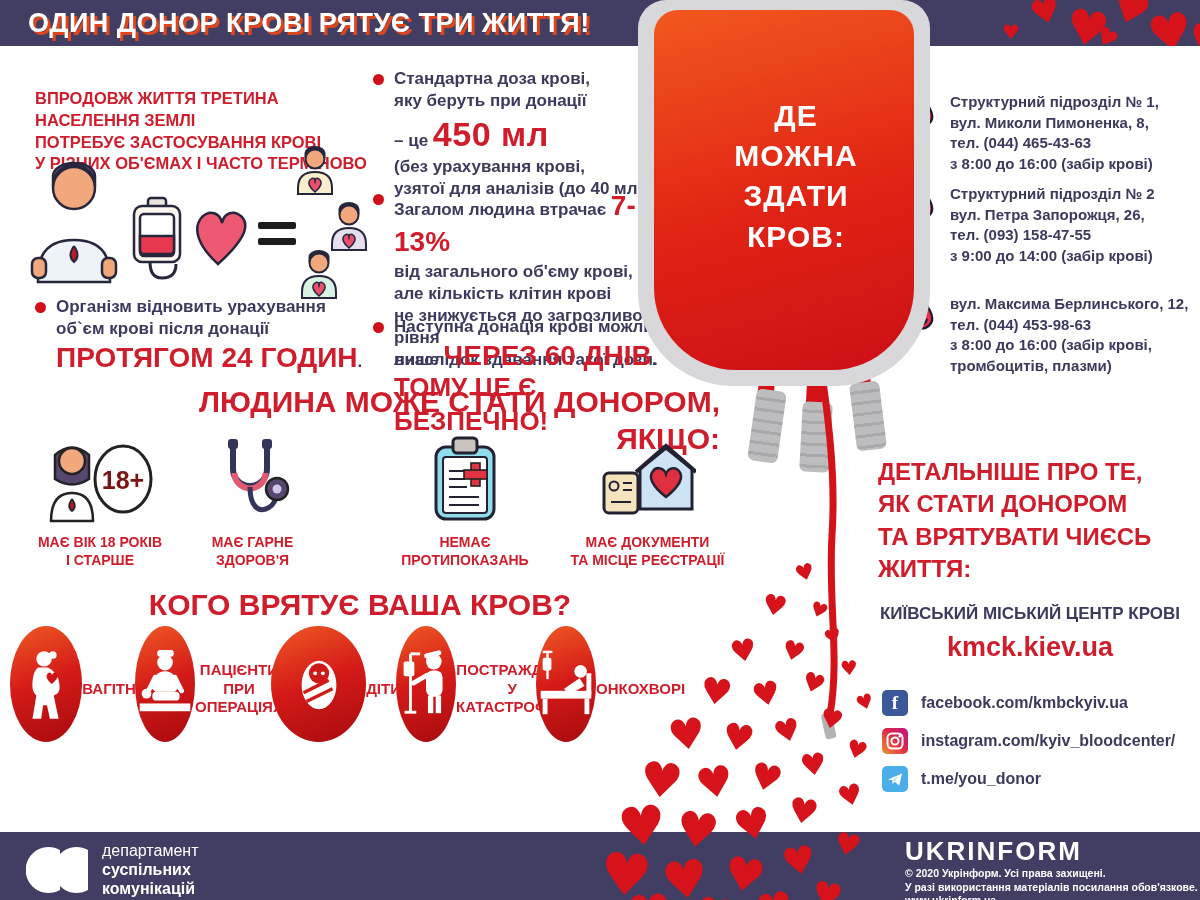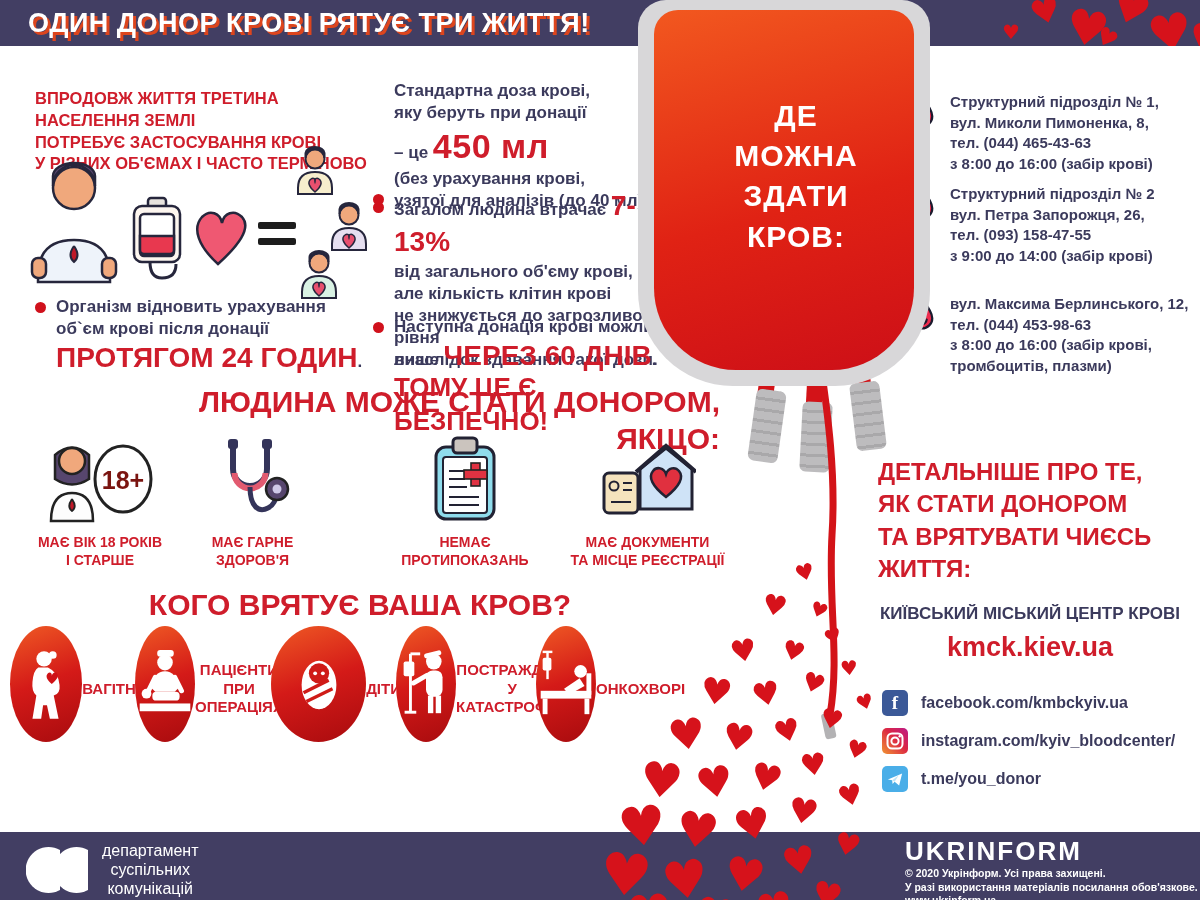--- a/index.html
+++ b/index.html
@@ -43,21 +43,21 @@
   .intro .seg-b{font-weight:800;}
 
   .fact{position:absolute;display:flex;gap:10px;z-index:2;}
   .dot{width:11px;height:11px;border-radius:50%;background:#d0111c;margin-top:6px;flex:none;}
   .fact-text{font-size:17px;line-height:1.3;font-weight:700;color:var(--navy);white-space:pre-line;}
   .seg-xl{font-size:34px;font-weight:800;color:var(--red);letter-spacing:.5px;}
   .seg-lg{font-size:28px;font-weight:800;color:var(--red);}
   .seg-md{font-size:26px;font-weight:800;color:var(--red);}
 
   .fact-recover{left:35px;top:296px;width:335px;}
-  .fact-dose{left:373px;top:80px;width:300px;align-items:flex-end;}
+  .fact-dose{left:373px;top:68px;width:300px;}
   .fact-loss{left:373px;top:188px;width:315px;}
   .fact-next{left:373px;top:316px;width:315px;}
 
   .illustration{position:absolute;left:22px;top:146px;z-index:2;}
 
   
   .addr{position:absolute;display:flex;gap:14px;width:300px;z-index:2;}
   .addr-text{font-size:15px;line-height:1.38;font-weight:700;color:var(--navy);}
   .addr1{left:908px;top:92px;}
   .addr2{left:908px;top:184px;}
@@ -100,21 +100,21 @@
   .sicon{width:26px;height:26px;border-radius:5px;display:flex;align-items:center;justify-content:center;flex:none;}
   .fb{background:#3b5998;color:#fff;font-weight:800;font-size:19px;font-family:"Liberation Serif",serif;}
   .ig{background:linear-gradient(45deg,#f09433,#dc2743 55%,#bc1888);}
   .tg{background:#4aaee8;}
 
   
   .footer{position:absolute;left:0;top:832px;width:1200px;height:68px;background:var(--purple);z-index:5;}
   .dept{position:absolute;left:26px;top:10px;display:flex;gap:14px;align-items:center;}
   .dept-text{color:#fff;font-size:16px;line-height:1.18;}
   .dept-text .l1{font-weight:400;}
-  .dept-text .l2,.dept-text .l3{font-weight:400;text-align:center;}
+  .dept-text .l2,.dept-text .l3{font-weight:700;}
   .ukf{position:absolute;left:905px;top:4px;color:#fff;}
   .ukf-logo{font-size:26px;font-weight:800;letter-spacing:2px;}
   .ukf-small{font-size:10.5px;line-height:1.3;font-weight:600;}
 </style>
 </head>
 <body>
 
 <div id="page">
 
   <div class="banner">

